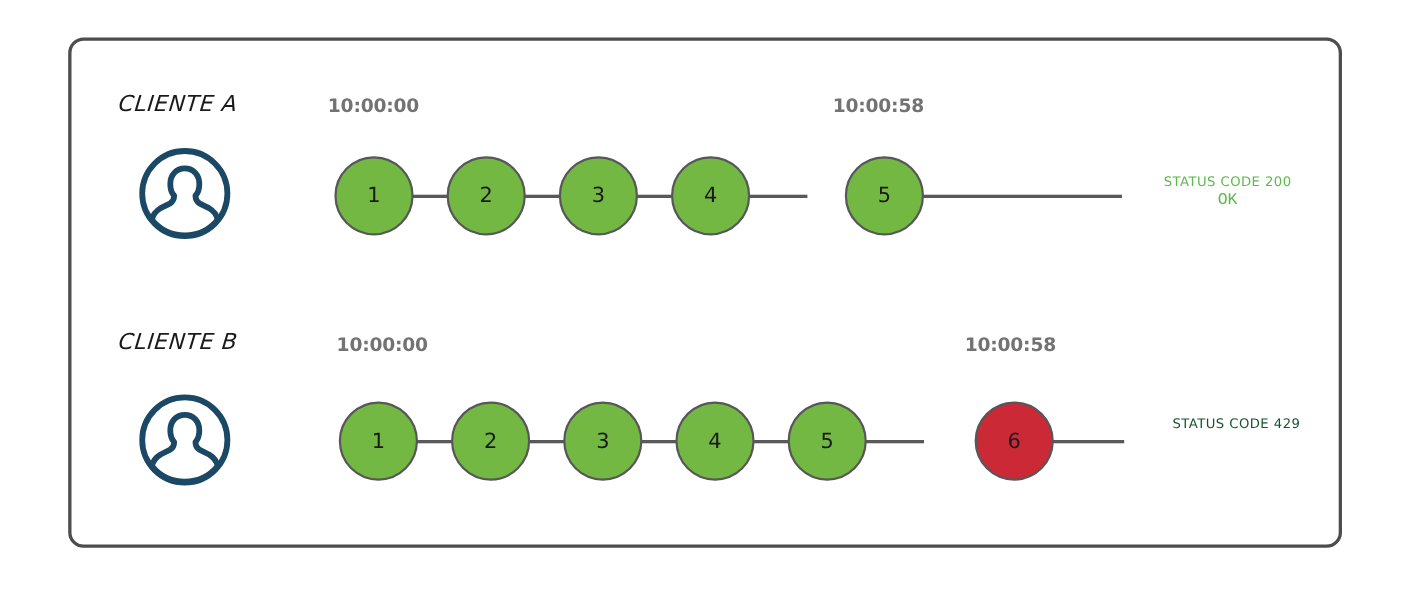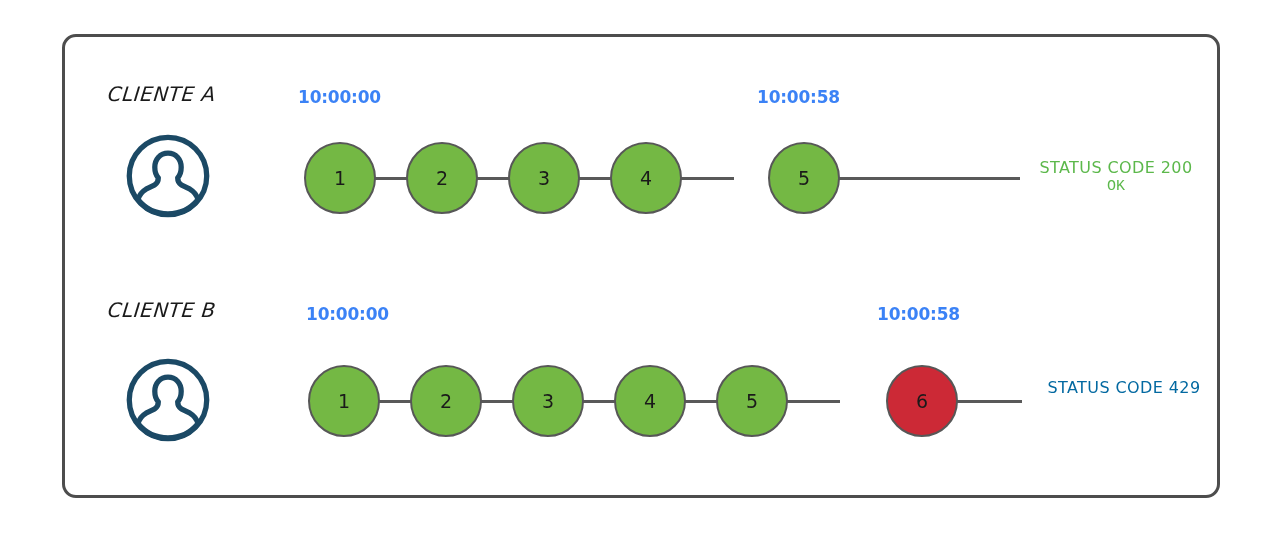--- a/index.html
+++ b/index.html
@@ -60,21 +60,21 @@
     position: absolute;
     width: 88px;
     height: 88px;
   }
 
   .timestamp {
     position: absolute;
     font-family: "DejaVu Sans", sans-serif;
     font-size: 17px;
     font-weight: bold;
-    color: #3b82f6;
+    color: #737373;
     white-space: nowrap;
     letter-spacing: -0.2px;
   }
 
   .node {
     position: absolute;
     width: 72px;
     height: 72px;
     border-radius: 50%;
     border: 2.5px solid #575757;
@@ -100,30 +100,30 @@
 
   .status {
     position: absolute;
     text-align: center;
     white-space: nowrap;
     font-family: "DejaVu Sans", sans-serif;
     line-height: 1.25;
   }
   .status .l1 {
     display: block;
-    font-size: 16px;
+    font-size: 12px;
     letter-spacing: 0.4px;
   }
   .status .l2 {
     display: block;
     font-size: 15px;
     font-family: Liberation Mono, monospace;
   }
   .status.ok  { color: #5cb84b; }
-  .status.err { color: #0369a1; }
+  .status.err { color: #14532d; }
   .status.err .l2 { font-size: 14px; }
 </style>
 </head>
 <body>
 
 <div id="canvas">
   <div class="frame"></div>
 
   <div class="row row-a">
 

